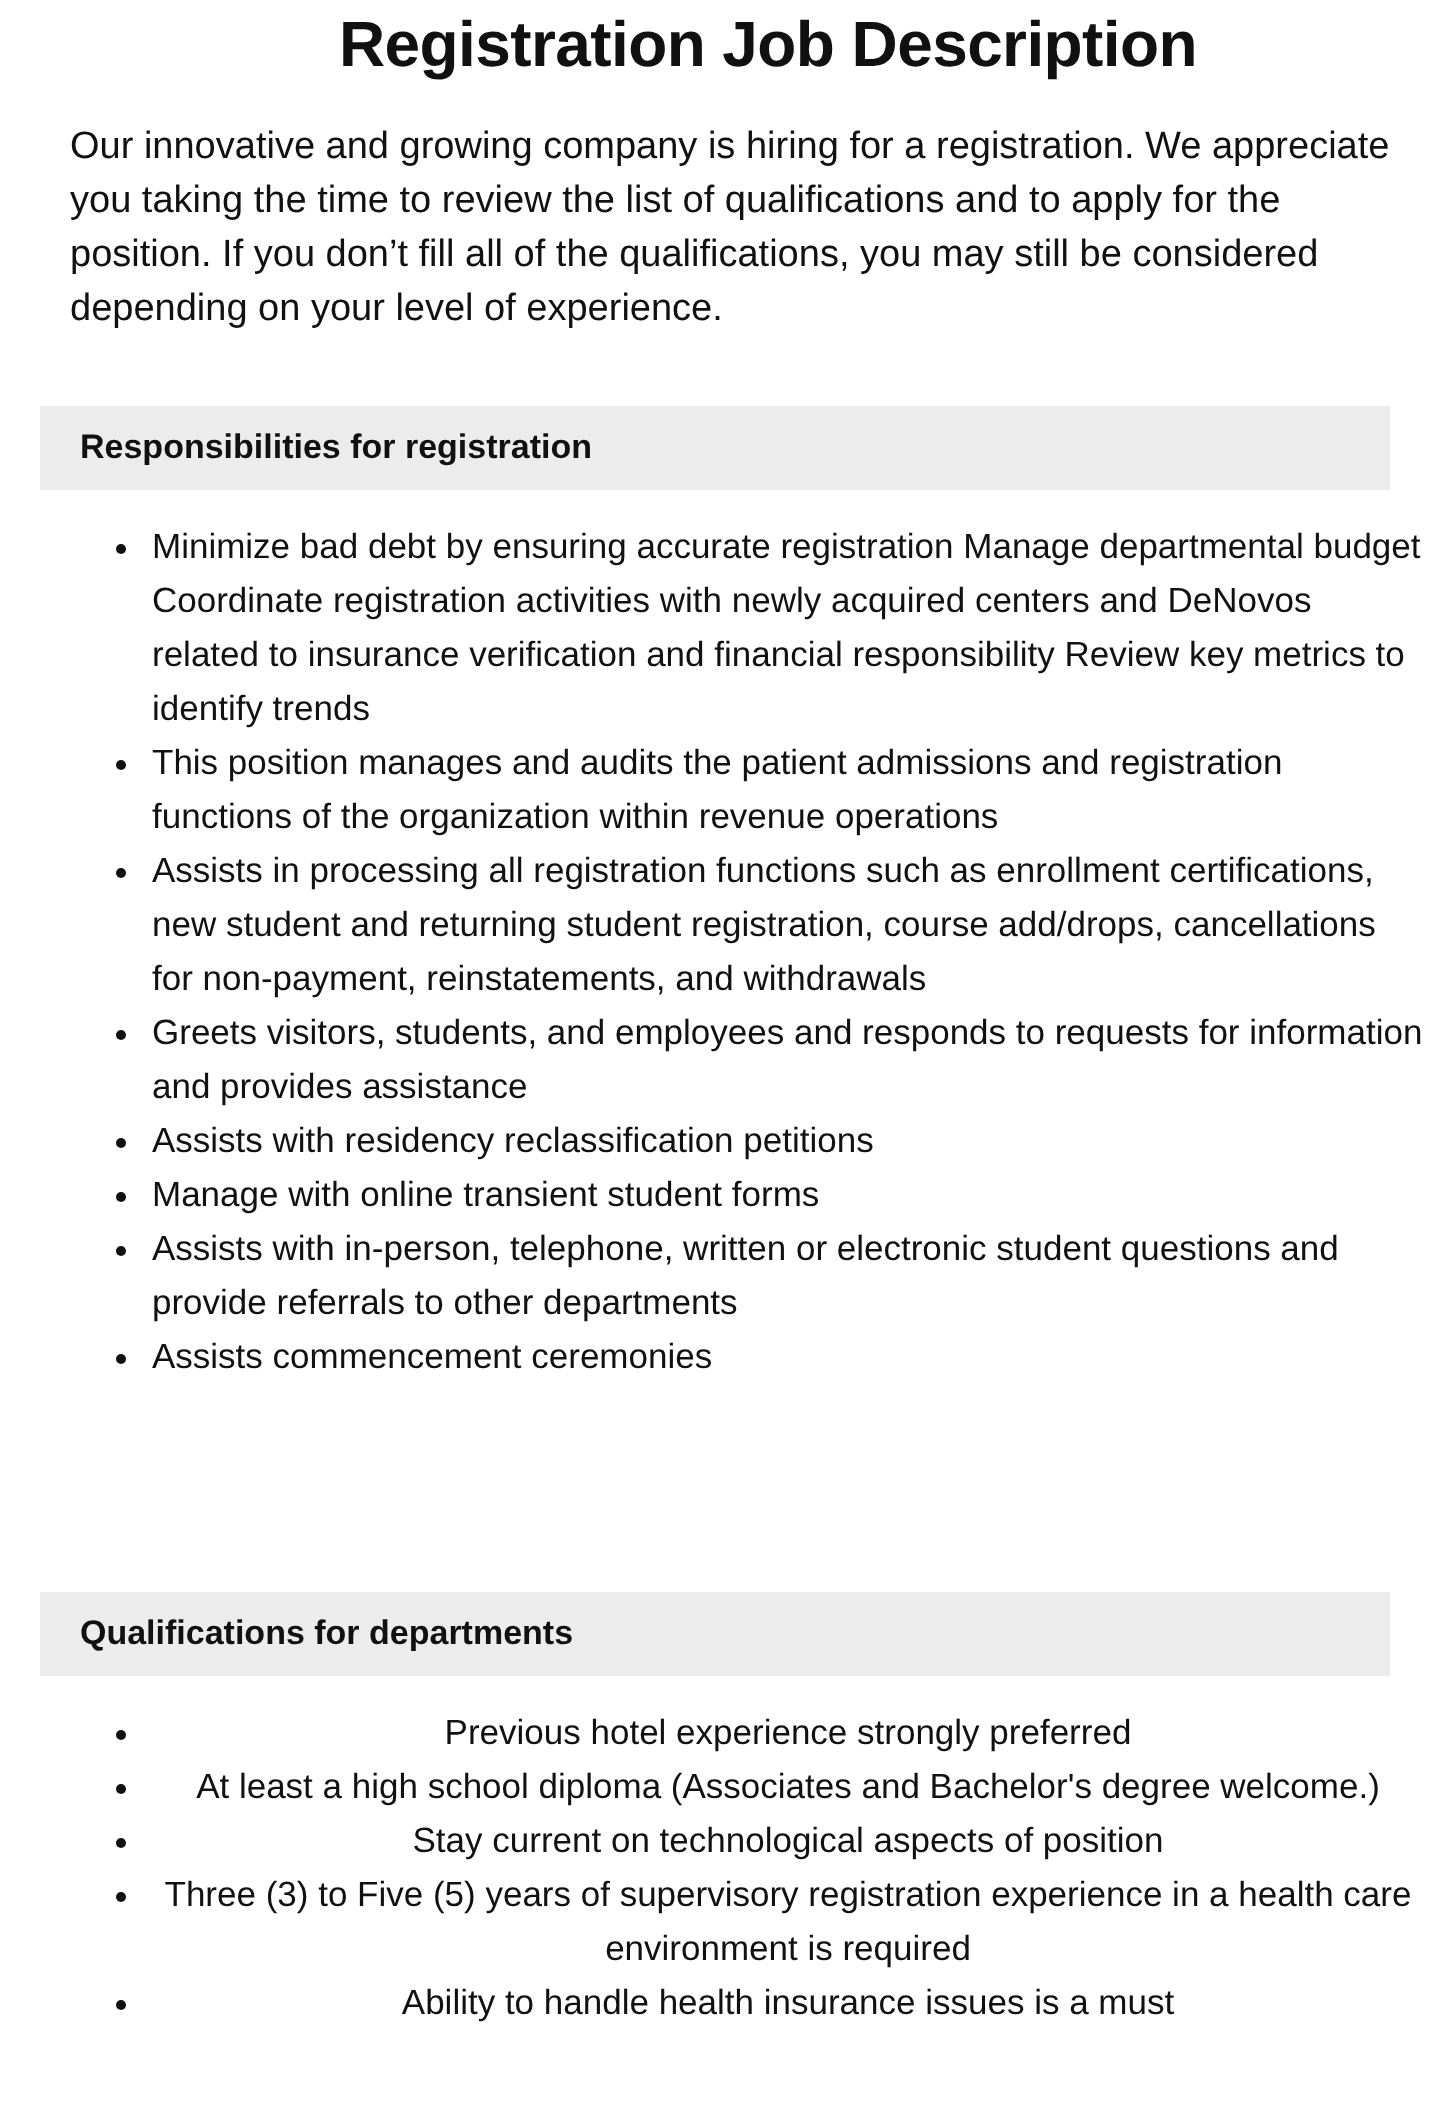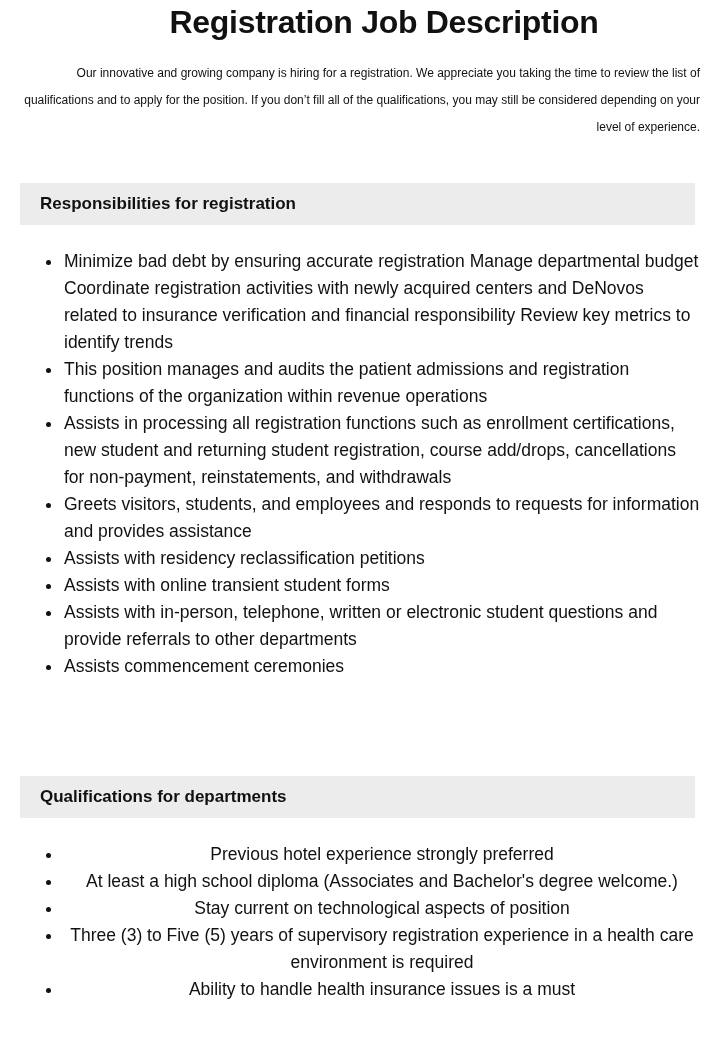--- a/index.html
+++ b/index.html
@@ -9,30 +9,30 @@
       color: #111111;
     }
     .page { position: relative; width: 720px; }
     h1 {
       margin: 0; position: absolute; top: 2px; left: 0; width: 720px;
       text-align: center; font-size: 32px; font-weight: bold; line-height: 40px;
       letter-spacing: -0.3px;
       padding-left: 24px;
     }
     .intro {
-      position: absolute; top: 60px; left: 24px; width: 676px;
-      font-size: 12px; line-height: 27px; margin: 0; text-align: right;
+      position: absolute; top: 60px; left: 35px; width: 676px;
+      font-size: 19px; line-height: 27px; margin: 0;
     }
     .section-header {
       position: absolute; left: 20px; width: 675px; height: 42px;
       background: #ececec; box-sizing: border-box; padding-left: 20px;
-      font-size: 17px; font-weight: bold; line-height: 42px;
+      font-size: 17px; font-weight: bold; line-height: 42px; margin-top: 20px;
     }
     ul {
-      position: absolute; left: 20px; width: 676px; margin: 4px; padding: 0 0 0 40px;
+      position: absolute; left: 20px; width: 676px; margin: 16px; padding: 0 0 0 40px;
       box-sizing: border-box; list-style: none;
       font-size: 17.5px; line-height: 27px;
     }
     li { position: relative; }
     li::before {
       content: ""; position: absolute; left: -18px; top: 12px;
       width: 5px; height: 5px; border-radius: 50%; background: #111;
     }
     #resp-header { top: 183px; }
     #resp-list { top: 244px; }
@@ -46,21 +46,21 @@
   <h1>Registration Job Description</h1>
   <p class="intro">Our innovative and growing company is hiring for a registration. We appreciate you taking the time to review the list of qualifications and to apply for the position. If you don’t fill all of the qualifications, you may still be considered depending on your level of experience.</p>
 
   <div class="section-header" id="resp-header">Responsibilities for registration</div>
   <ul id="resp-list">
     <li>Minimize bad debt by ensuring accurate registration Manage departmental budget Coordinate registration activities with newly acquired centers and DeNovos related to insurance verification and financial responsibility Review key metrics to identify trends</li>
     <li>This position manages and audits the patient admissions and registration functions of the organization within revenue operations</li>
     <li>Assists in processing all registration functions such as enrollment certifications, new student and returning student registration, course add/drops, cancellations for non-payment, reinstatements, and withdrawals</li>
     <li>Greets visitors, students, and employees and responds to requests for information and provides assistance</li>
     <li>Assists with residency reclassification petitions</li>
-    <li>Assists with online transient student forms</li>
+    <li>Manage with online transient student forms</li>
     <li>Assists with in-person, telephone, written or electronic student questions and provide referrals to other departments</li>
     <li>Assists commencement ceremonies</li>
   </ul>
 
   <div class="section-header" id="qual-header">Qualifications for departments</div>
   <ul id="qual-list">
     <li>Previous hotel experience strongly preferred</li>
     <li>At least a high school diploma (Associates and Bachelor's degree welcome.)</li>
     <li>Stay current on technological aspects of position</li>
     <li>Three (3) to Five (5) years of supervisory registration experience in a health care environment is required</li>

